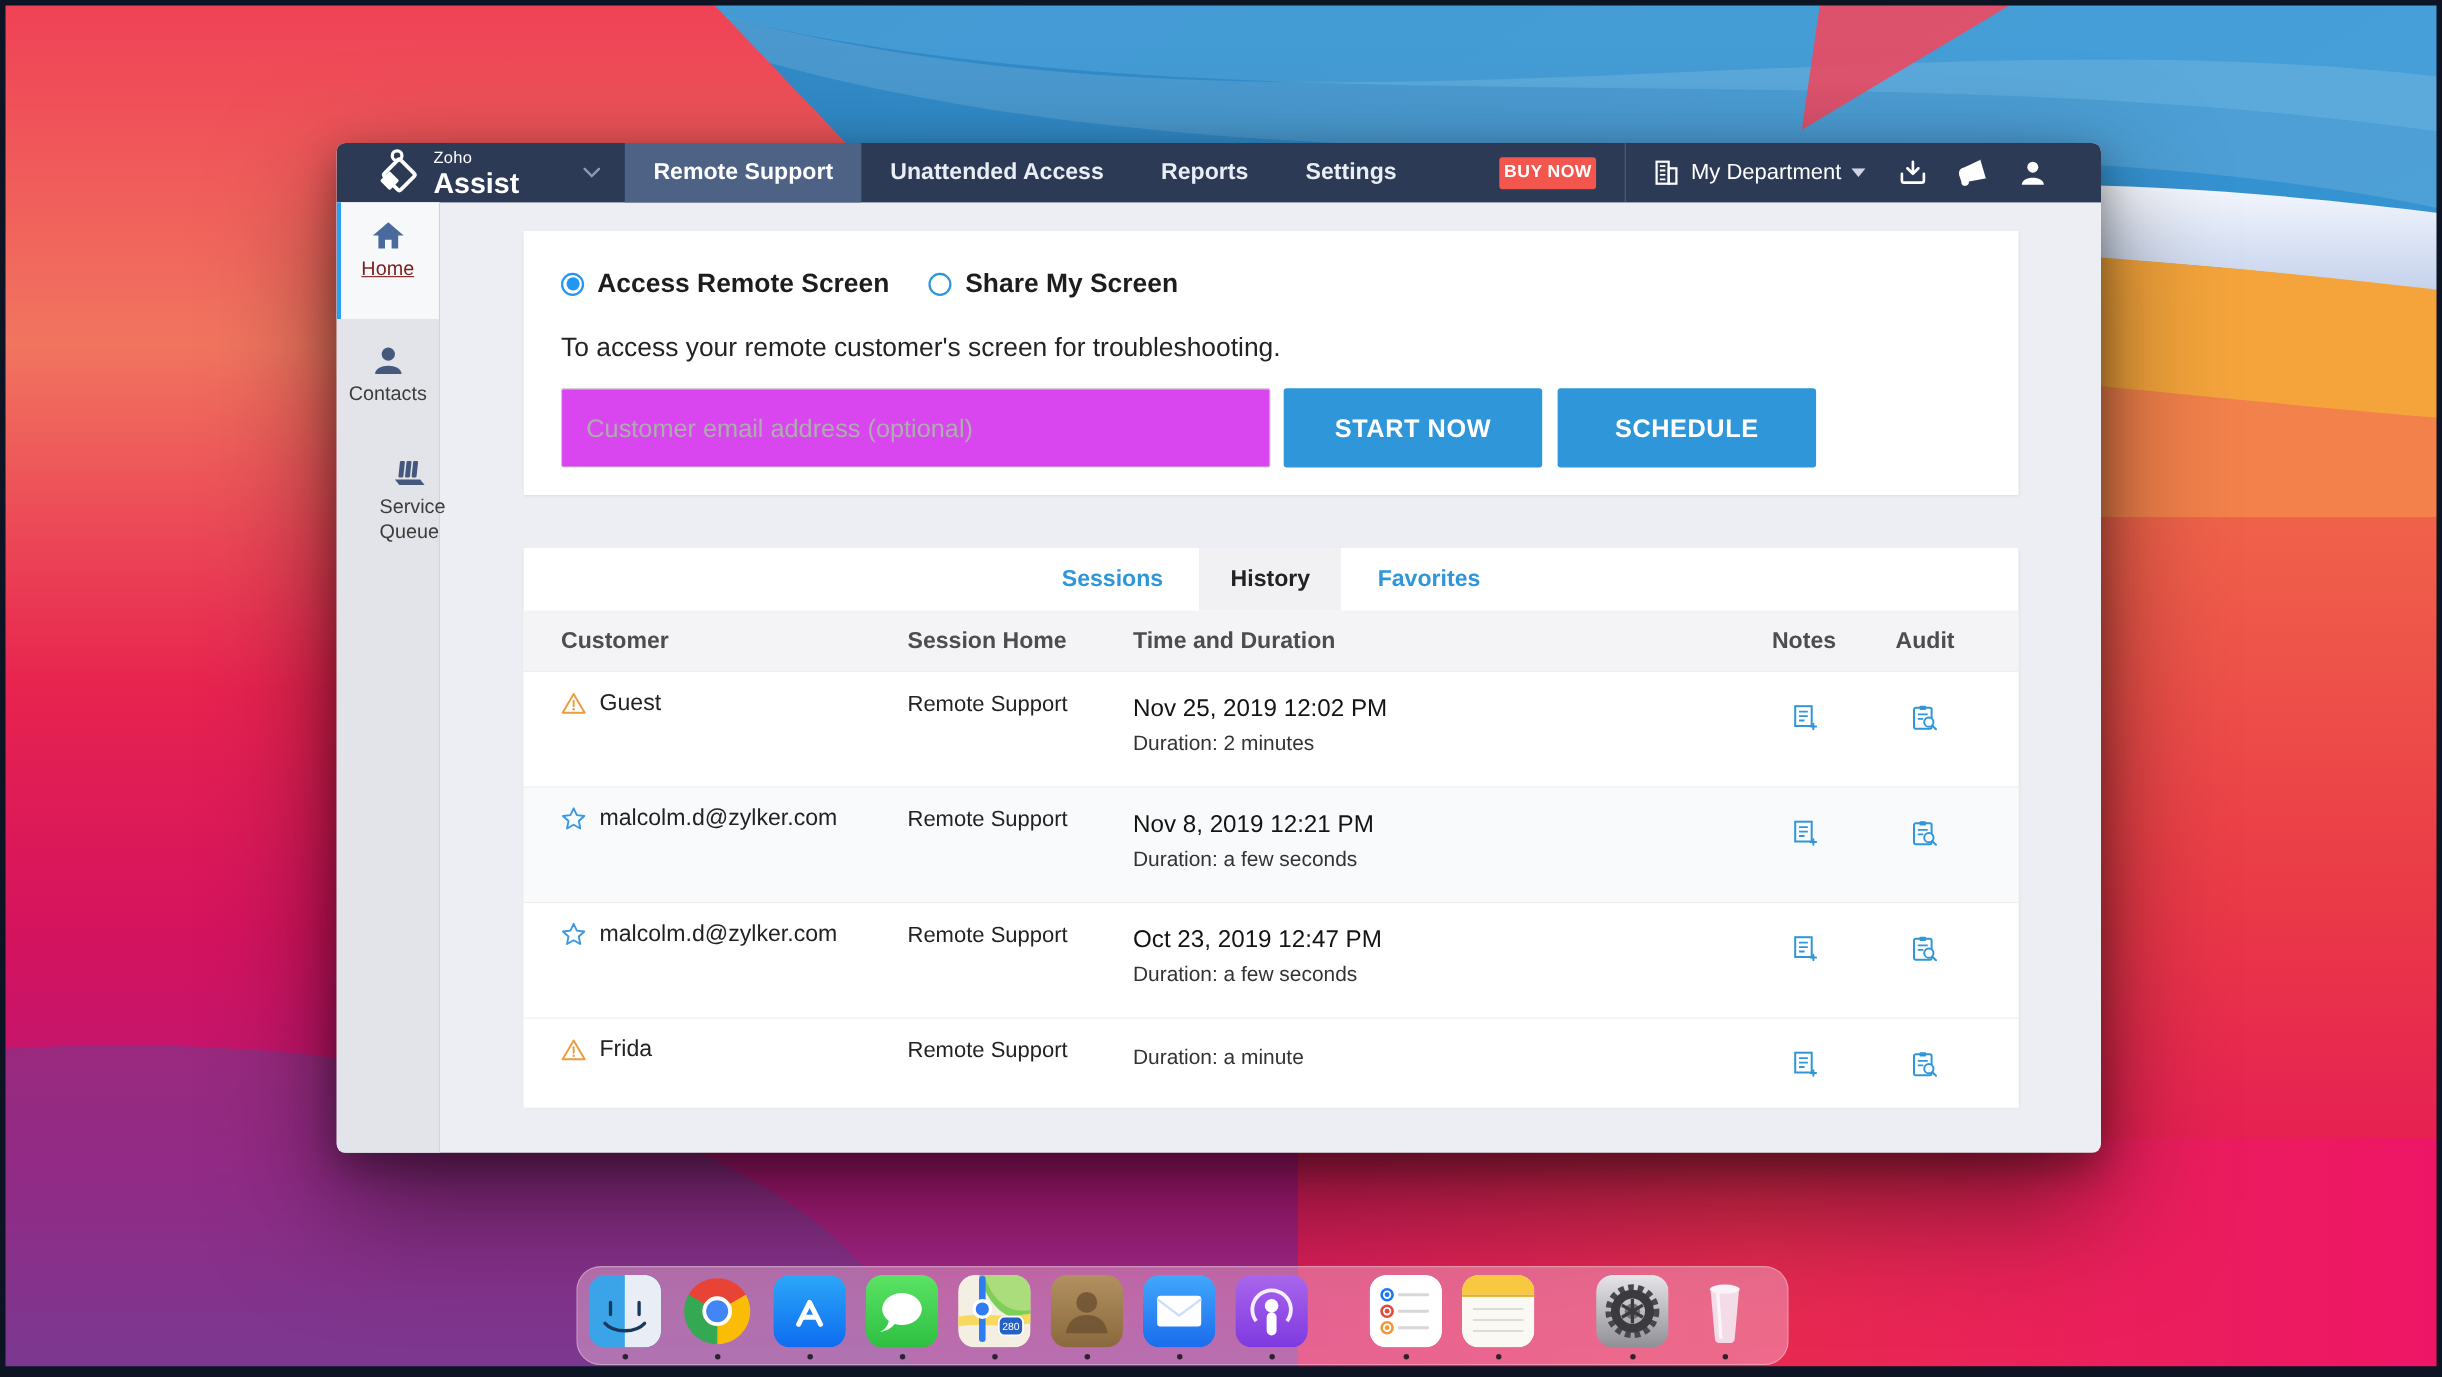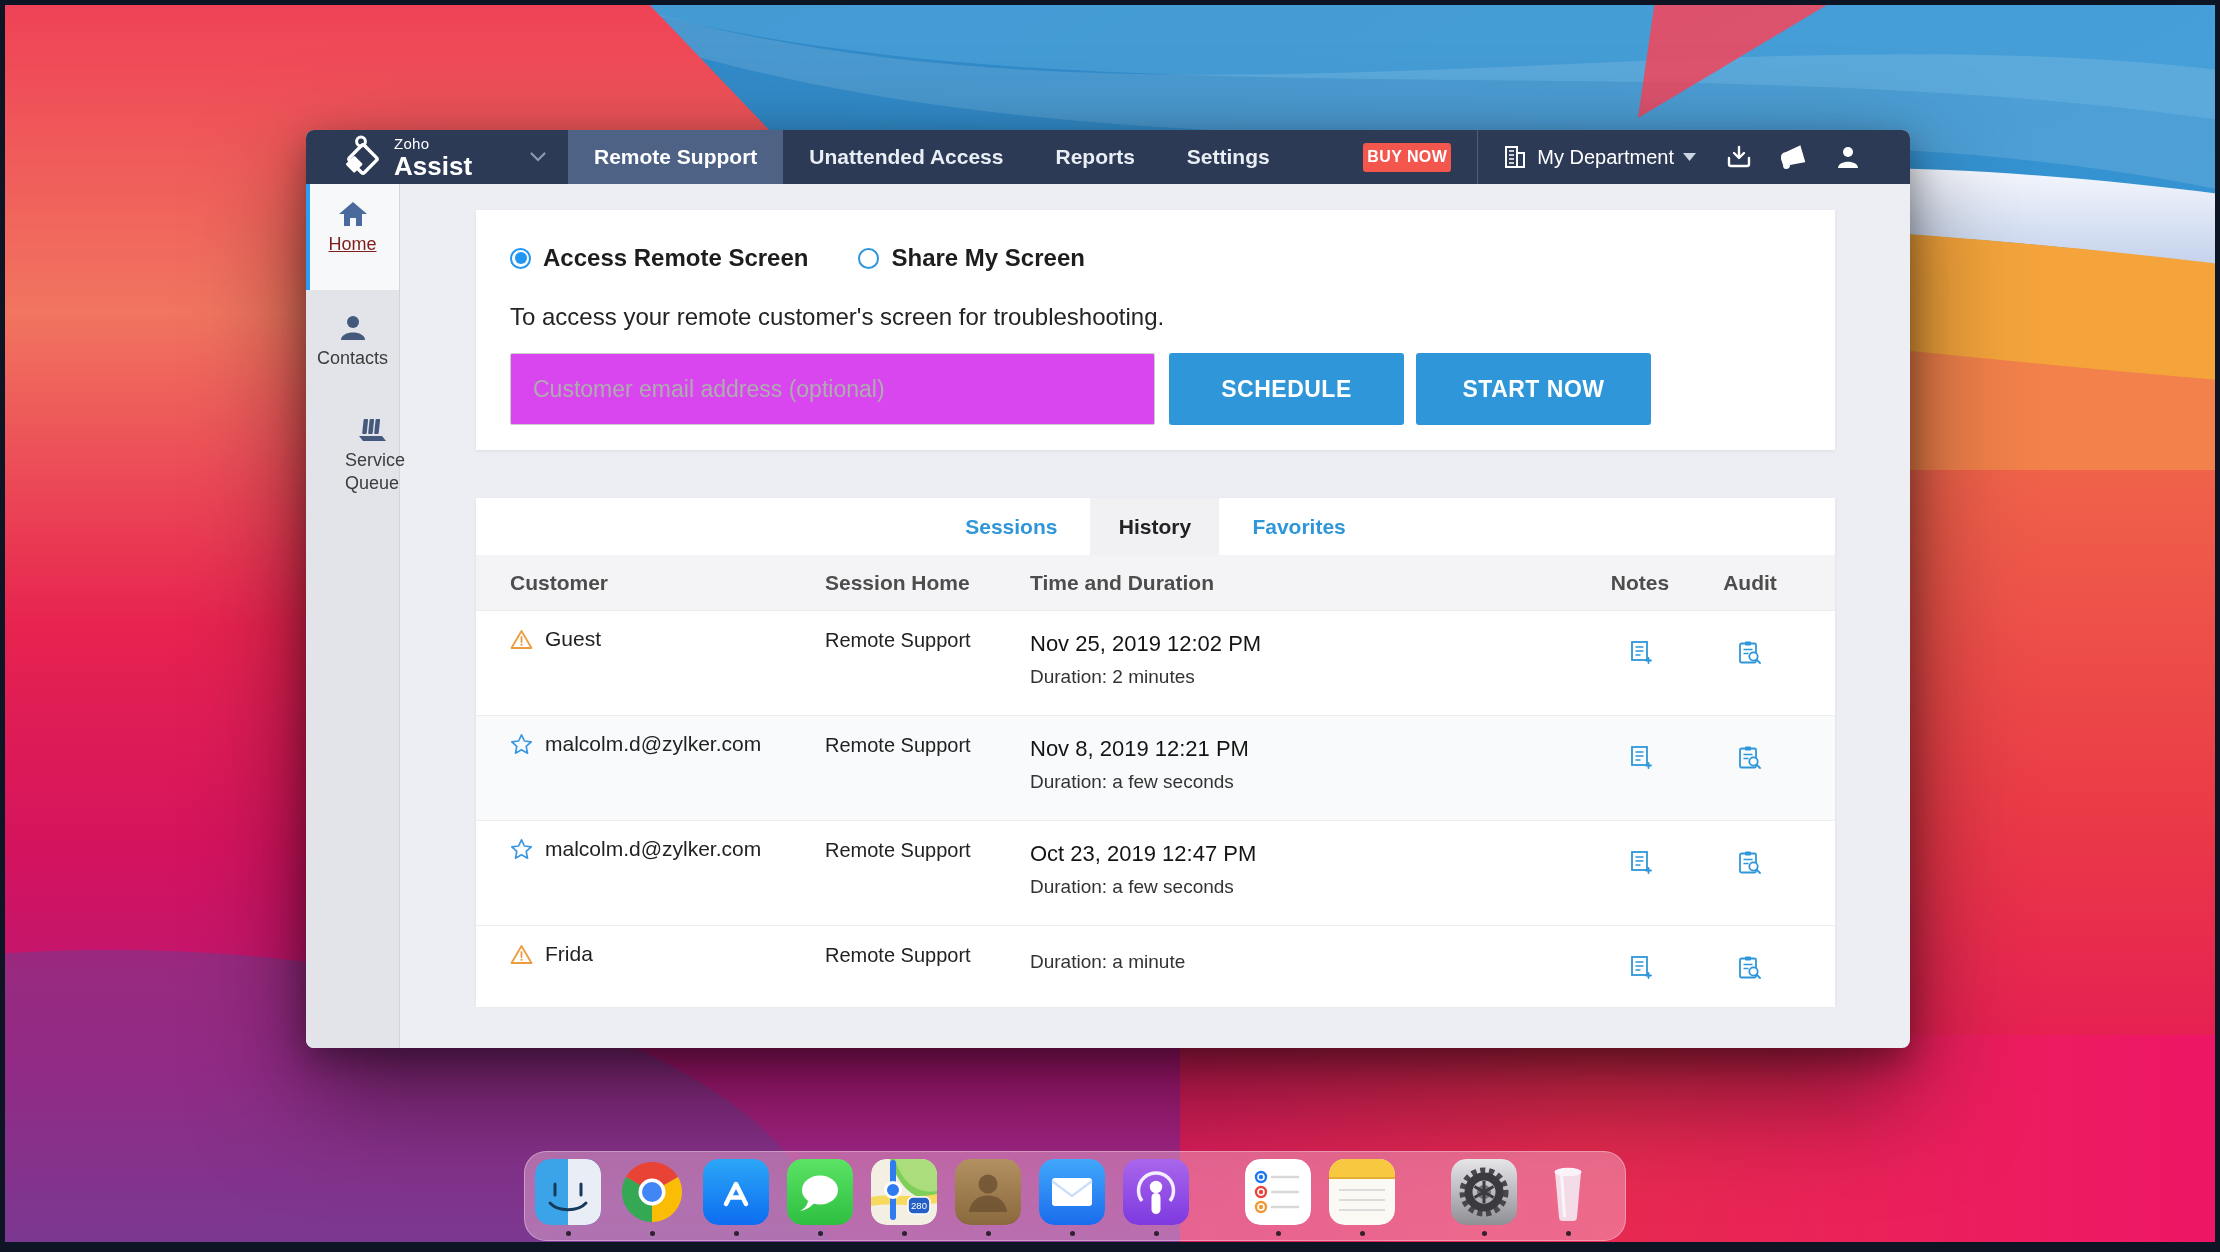--- a/index.html
+++ b/index.html
@@ -40,21 +40,21 @@
   .side-item.home .side-label { color:#7f1d1d; font-weight:500;text-decoration:underline; }
   .side-item.contacts { padding-top:24px; height:88px; }
   .side-item.service { padding-top:38px;padding-left:39px; }
 
   
   .main { position:absolute; left:94px; top:54px; right:0; bottom:0; }
   .card { position:absolute; left:76px; width:1359px; background:#fff; box-shadow:0 1px 3px rgba(0,0,0,.07); }
   .card1 { top:26px; height:240px; padding:34px 0 0 34px; }
   .card2 { top:314px; height:507px; }
 
-  .radio-row { display:flex; align-items:center; gap:50px; }
+  .radio-row { display:flex; align-items:center; gap:36px; }
   .radio-opt { display:flex; align-items:center; gap:12px; cursor:pointer; }
   .radio-circle { width:21px; height:21px; border-radius:50%; border:2px solid #2e96d9; position:relative; background:#fff; }
   .radio-circle.checked { border-color:#2196f3; }
   .radio-circle.checked::after { content:""; position:absolute; inset:2.5px; border-radius:50%; background:#2196f3; }
   .radio-label { font-size:24px; font-weight:600; color:#1d1d1d; }
   .panel-desc { margin-top:31px; font-size:24px; color:#232323; }
   .start-row { margin-top:22px; display:flex; }
   .email-input { width:645px; height:72px; border:1px solid #ccc; border-radius:2px; padding:0 22px;
                  font-size:23px; font-family:inherit; color:#333; background:#d946ef; }
   .email-input::placeholder { color:#adadad; }
@@ -236,22 +236,22 @@
             <span class="radio-label">Access Remote Screen</span>
           </div>
           <div class="radio-opt">
             <span class="radio-circle"></span>
             <span class="radio-label">Share My Screen</span>
           </div>
         </div>
         <div class="panel-desc">To access your remote customer's screen for troubleshooting.</div>
         <div class="start-row">
           <input class="email-input" type="text" placeholder="Customer email address (optional)" style="">
+          <button class="btn-blue btn-start">START NOW</button>
           <button class="btn-blue btn-schedule">SCHEDULE</button>
-          <button class="btn-blue btn-start">START NOW</button>
         </div>
       </div>
 
       <div class="card card2">
         <div class="list-tabs">
           <div class="list-tab sessions">Sessions</div>
           <div class="list-tab active">History</div>
           <div class="list-tab">Favorites</div>
         </div>
 

